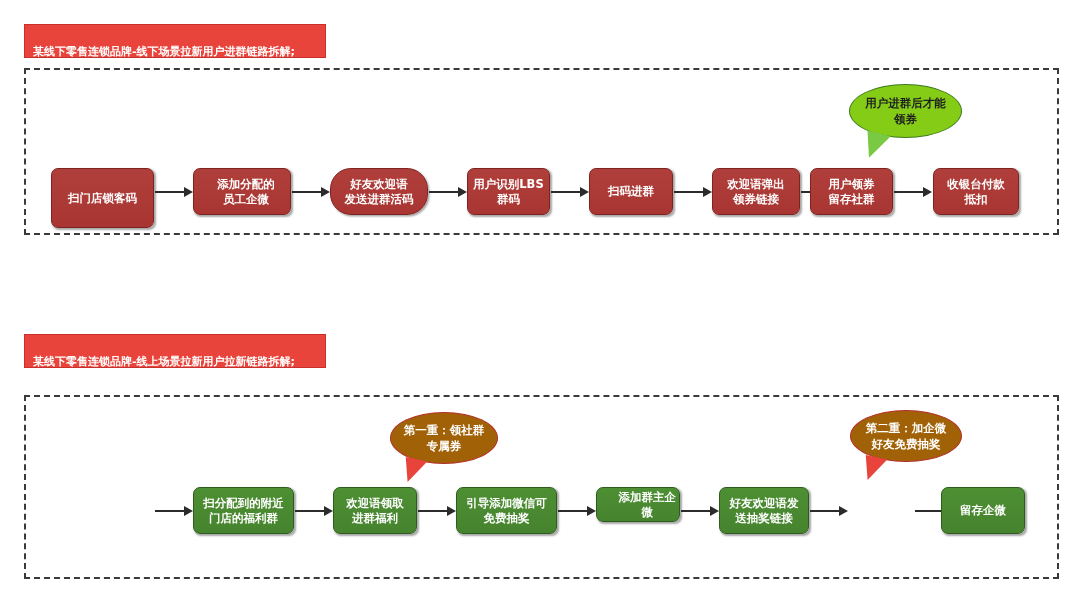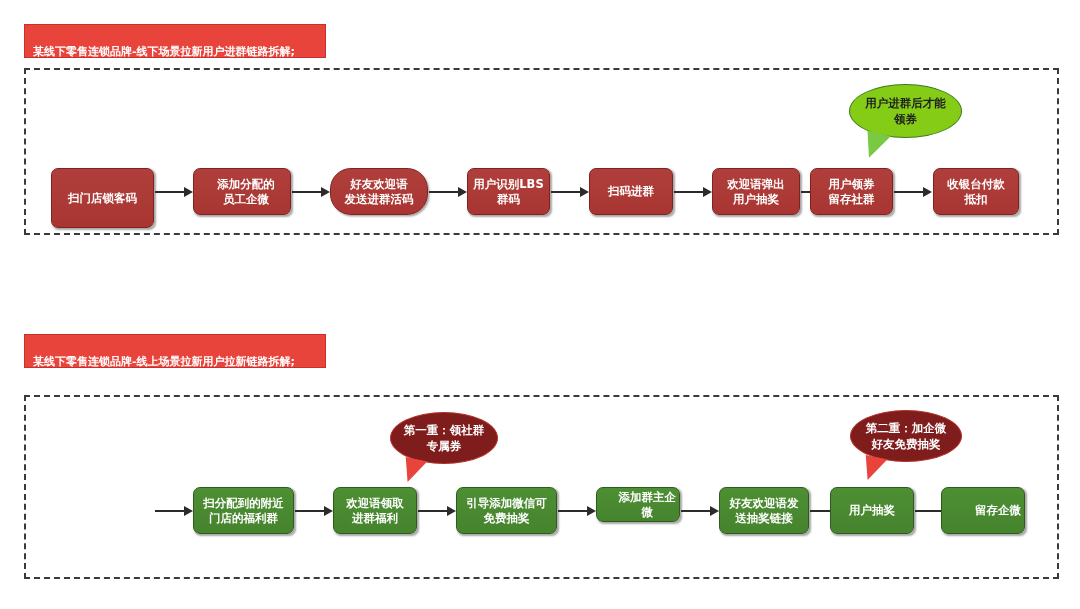--- a/index.html
+++ b/index.html
@@ -74,21 +74,21 @@
     text-align: center;
     color: #ffffff;
     font-weight: bold;
     font-size: 11.5px;
     line-height: 16px;
     border-radius: 50%;
     white-space: pre-line;
     padding: 4px 8px;
   }
   .bubble.green { background: #84cc16; border: 1.5px solid #3f7a1e; color:#1f1f1f; }
-  .bubble.red   { background: #7f1d1d; border: 1.5px solid #b3302a; color:#ffffff; }
+  .bubble.red   { background: #a16207; border: 1.5px solid #b3302a; color:#ffffff; }
   .bubble .tail { position:absolute; width:0; height:0; }
   .bubble.green .tail {
     left: 14px; bottom: -22px;
     border-left: 8px solid transparent;
     border-right: 16px solid transparent;
     border-top: 26px solid #7ac943;
     transform: rotate(14deg);
   }
   .bubble.red .tail {
     left: 12px; bottom: -20px;
@@ -154,21 +154,21 @@
   <div class="node red" style="left:589px; top:168px; width:84px; height:47px;">
     <span>扫码进群</span>
   </div>
   <div class="arrow" style="left:674px; top:187px; width:38px;">
     <span class="shaft" style="width:29px;"></span>
     <span class="head" style="left:29px;"></span>
   </div>
 
   <div class="node red" style="left:712px; top:168px; width:88px; height:47px;">
     <span>欢迎语弹出
-用户抽奖</span>
+领券链接</span>
   </div>
   <div class="arrow" style="left:801px; top:187px; width:38px;">
     <span class="shaft" style="width:29px;"></span>
     <span class="head" style="left:29px;"></span>
   </div>
 
   <div class="node red" style="left:810px; top:168px; width:83px; height:47px;align-items:center;">
     <span>用户领券
 留存社群</span>
   </div>
@@ -244,25 +244,22 @@
 
   <div class="node green" style="left:719px; top:487px; width:90px; height:47px;">
     <span>好友欢迎语发
 送抽奖链接</span>
   </div>
   <div class="arrow" style="left:810px; top:506px; width:38px;">
     <span class="shaft" style="width:29px;"></span>
     <span class="head" style="left:29px;"></span>
   </div>
 
-  <div class="node green" style="left:830px; top:487px; width:84px; height:47px;">
-    <span>用户抽奖</span>
-  </div>
   <div class="arrow" style="left:915px; top:506px; width:38px;">
     <span class="shaft" style="width:29px;"></span>
     <span class="head" style="left:29px;"></span>
   </div>
 
-  <div class="node green" style="left:941px; top:487px; width:84px; height:47px;justify-content:flex-end;">
+  <div class="node green" style="left:941px; top:487px; width:84px; height:47px;">
     <span>留存企微</span>
   </div>
 
 </div>
 
 </body></html>

